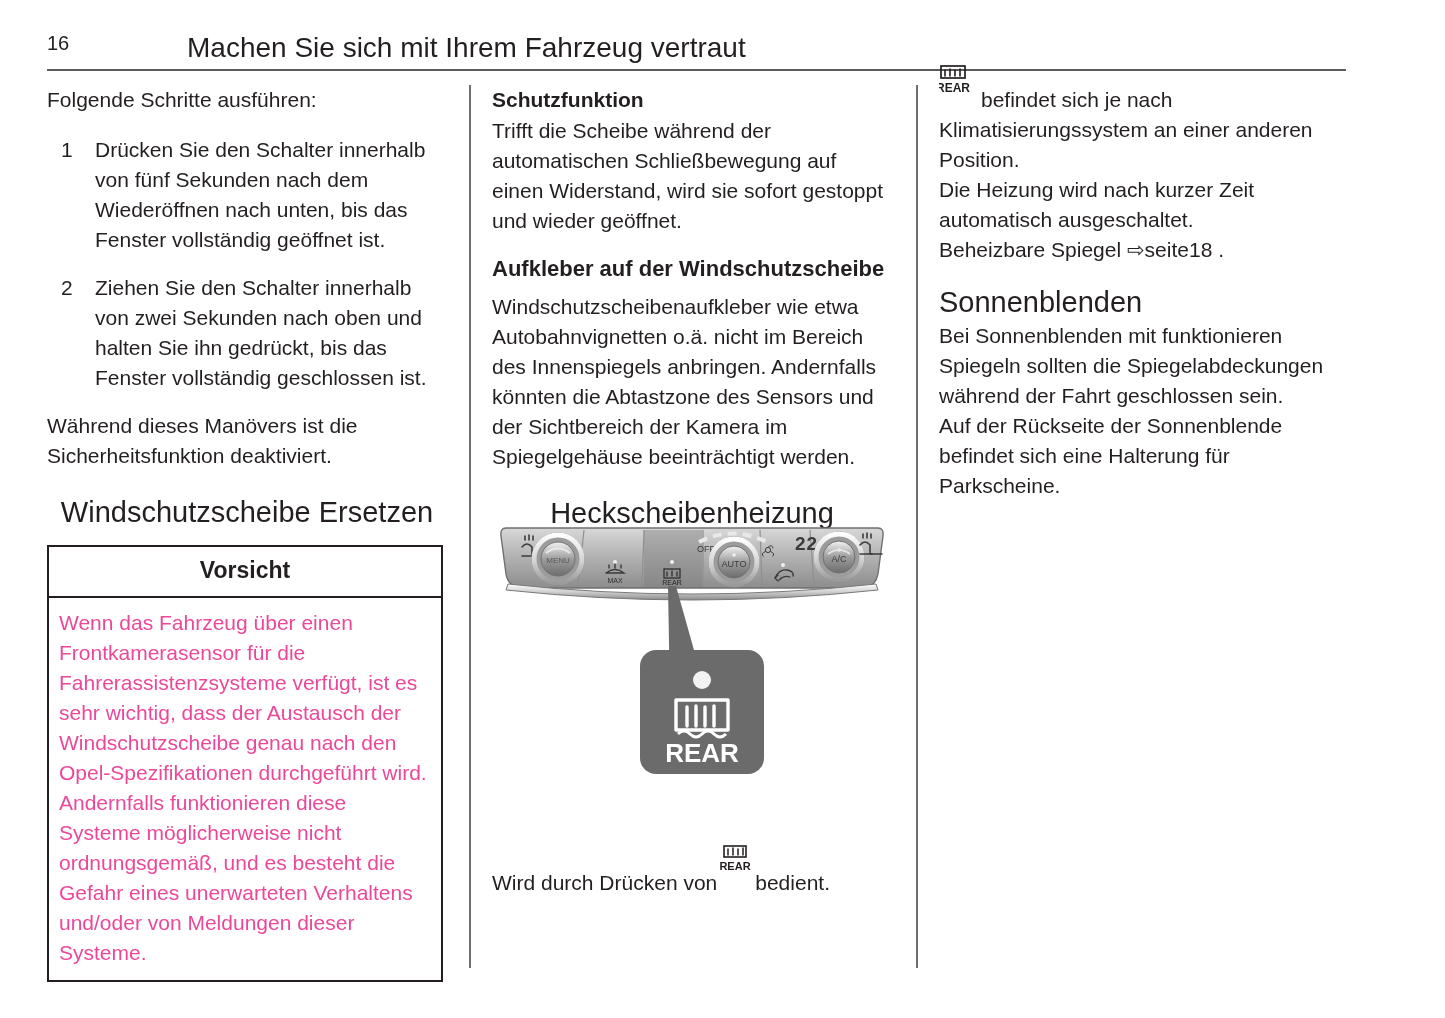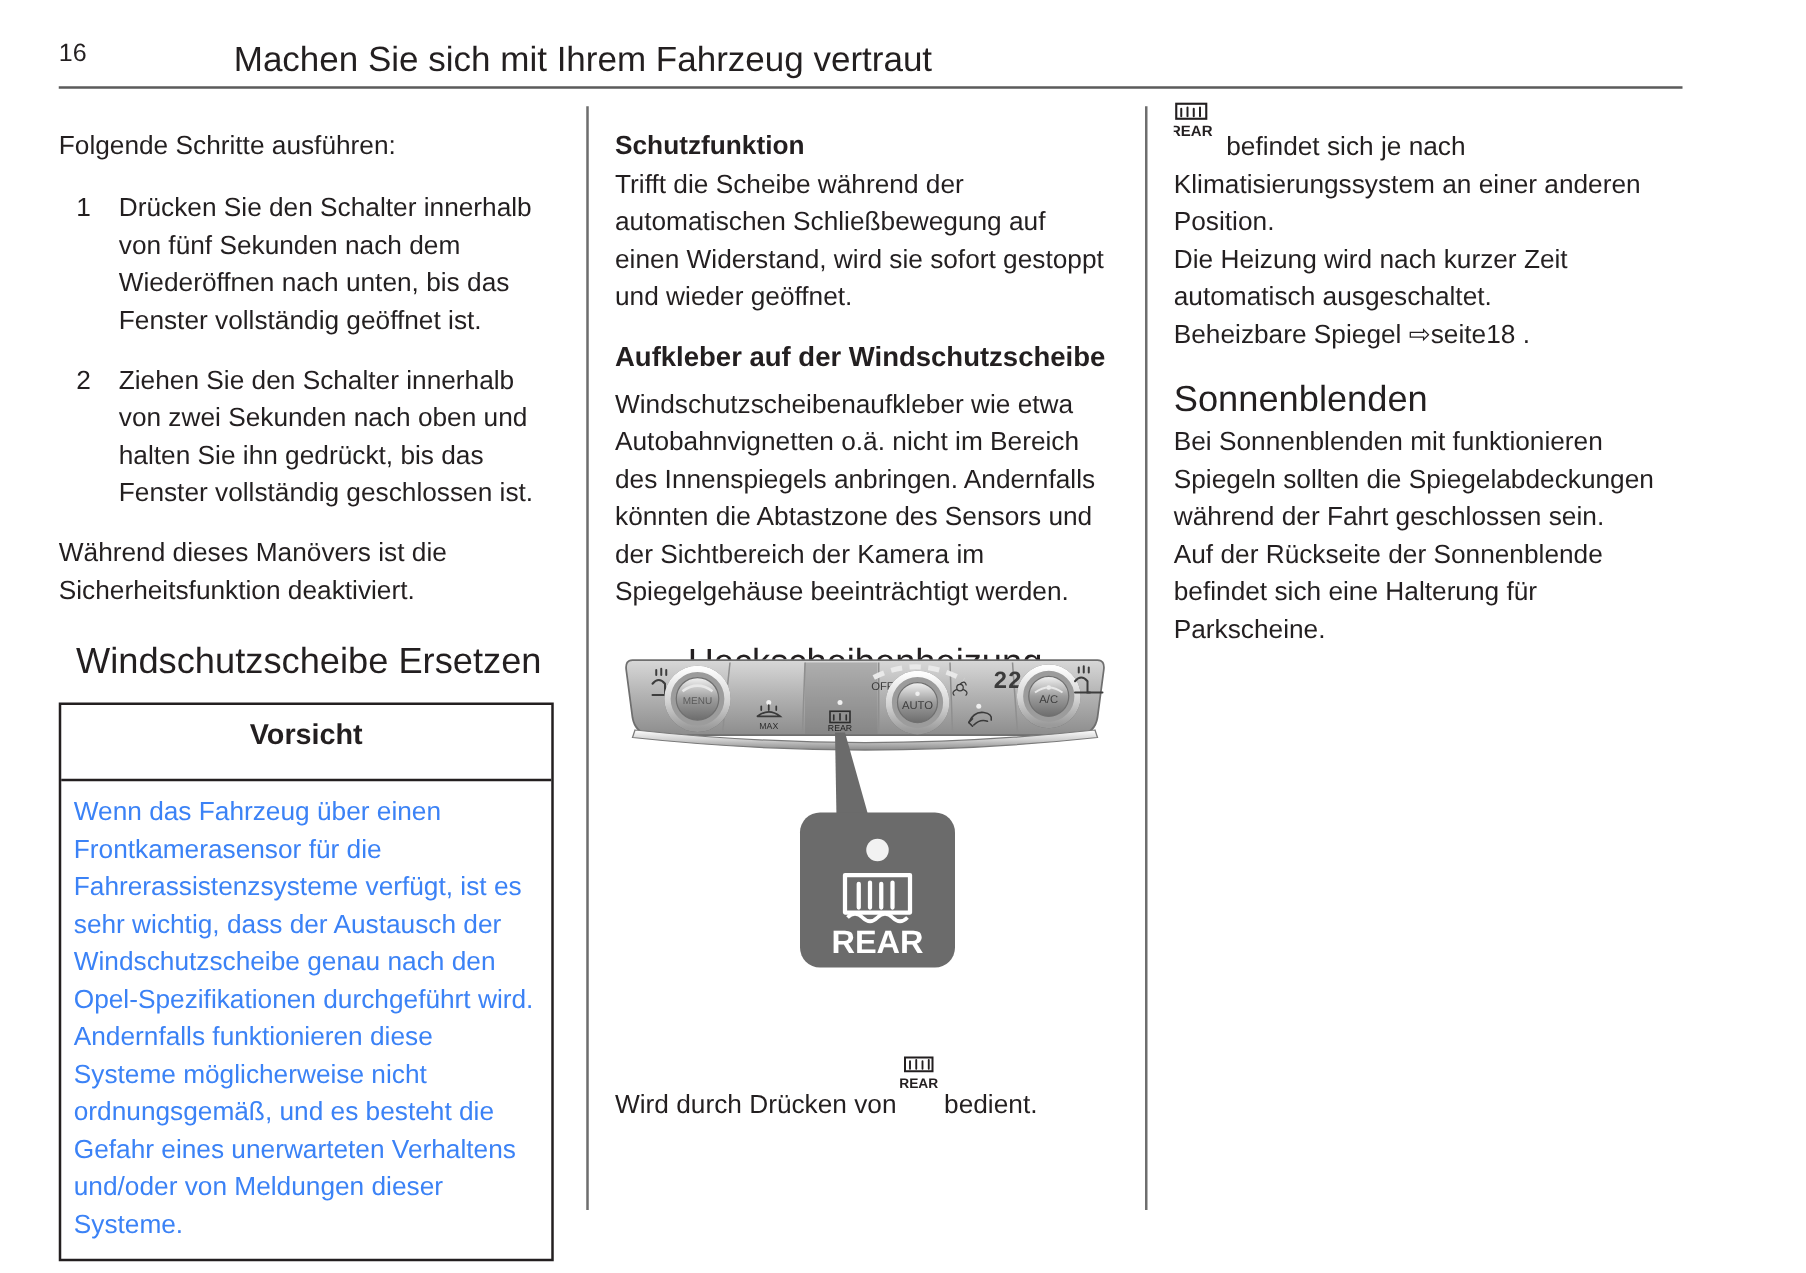--- a/index.html
+++ b/index.html
@@ -63,21 +63,21 @@
     width: 2px;
     height: 883px;
     background: #6e6e6e;
   }
   .col-sep.s1 { left: 469px; }
   .col-sep.s2 { left: 916px; }
 
   
   .col {
     position: absolute;
-    top: 102px;
+    top: 85px;
     width: 400px;
   }
   .col-1 { left: 47px; }
   .col-2 { left: 492px; }
   .col-3 { left: 939px; }
 
   p, h2, h3, h4 {
     margin: 0;
     padding: 0;
   }
@@ -133,29 +133,29 @@
   .warn-box {
     margin-top: 14px;
     border: 2px solid #231f20;
     width: 396px;
     box-sizing: border-box;
   }
   .warn-title {
     text-align: center;
     font-size: 23px;
     font-weight: bold;
-    padding: 10px 0 22px 0;
+    padding: 10px 0 12px 0;
     border-bottom: 2px solid #231f20;
     color: #231f20;
   }
   .warn-body {
     font-size: 21px;
     line-height: 30px;
     padding: 10px 10px 12px 10px;
-    color: #3b82f6;
+    color: #ec4899;
   }
 
   
   .rear-glyph {
     display: inline-block;
     vertical-align: baseline;
     position: relative;
     width: 34px;
     height: 30px;
     margin: 0 2px;

